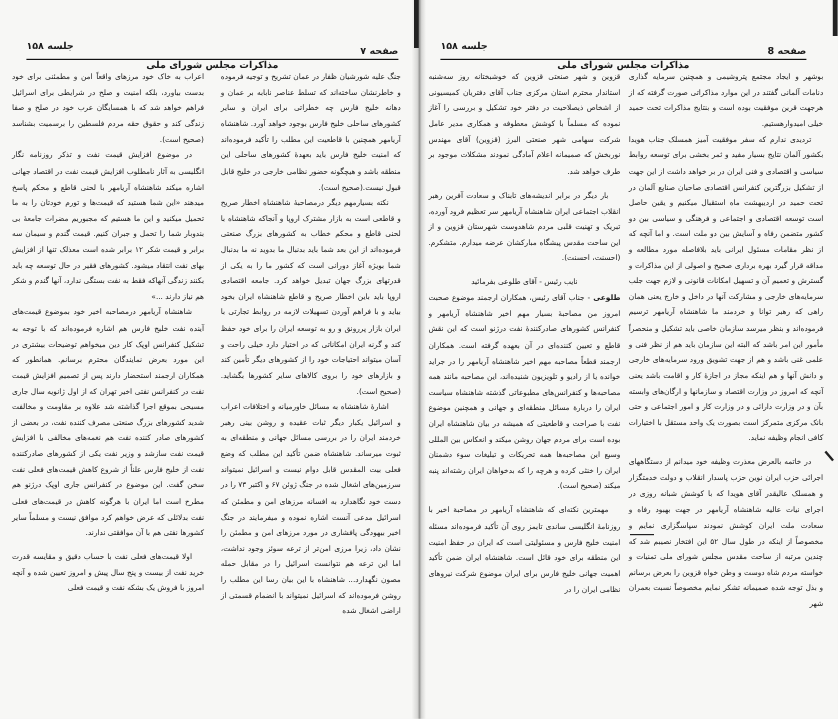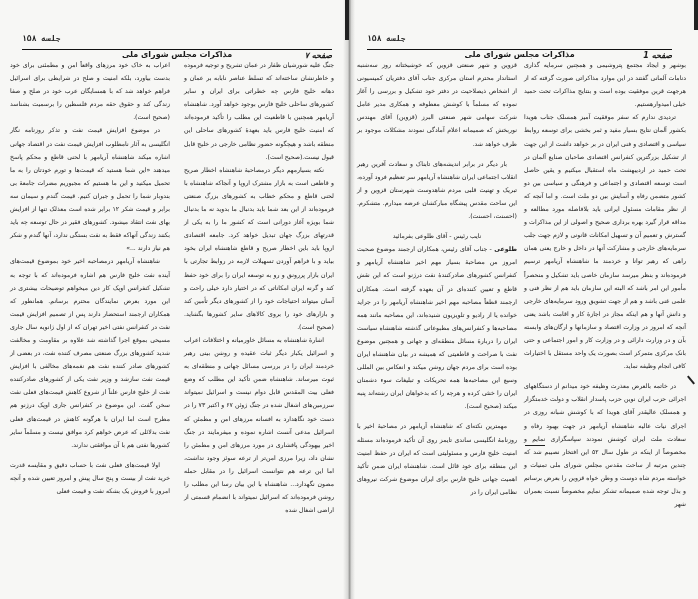--- a/index.html
+++ b/index.html
@@ -7,23 +7,23 @@
   .spread{position:absolute;left:0;top:0;width:698px;height:599px;}
   .page{position:absolute;top:0;height:599px;background:#f7f7f5;}
   .page.left{left:0;width:349px;}
   .page.right{left:349px;width:349px;}
   .gutter{position:absolute;left:343px;top:0;width:12px;height:599px;background:linear-gradient(90deg,#f7f7f5 0%,#d8d8d6 40%,#9a9a98 55%,#d8d8d6 70%,#f7f7f5 100%);}
   .gutter-shadow{position:absolute;left:345px;top:0;width:4px;height:40px;background:#222;}
   .header{position:absolute;top:34px;height:14px;font-size:8px;font-weight:bold;direction:rtl;}
   .header .rule{position:absolute;left:0;right:0;bottom:-2px;height:1px;background:#111;}
   .left .header{left:22px;width:310px;}
   .right .header{left:18px;width:305px;}
-  .h-page{position:absolute;right:0;top:17px;font-style:italic;}
+  .h-page{position:absolute;right:0;top:4px;}
   .h-title{position:absolute;left:50%;transform:translateX(-50%);top:16px;white-space:nowrap;}
-  .h-session{position:absolute;left:0;top:0;font-family:Liberation Mono, monospace;}
+  .h-session{position:absolute;left:0;top:0;}
   .col{position:absolute;top:58px;width:150px;direction:rtl;text-align:justify;font-size:6.2px;line-height:13.1px;font-family:"DejaVu Sans",sans-serif;}
   .col p{margin:0;text-indent:10px;}
   .col p.noindent{text-indent:0;}
   .col p.gap{margin-top:7px;}
   .col .speaker{font-weight:bold;}
   .col .center{text-align:center;text-indent:0;}
   .left .col.c1{left:184px;width:150px;}
   .left .col.c2{left:10px;width:160px;}
   .right .col.c1{left:175px;width:162px;}
   .right .col.c2{left:8px;width:160px;}
@@ -51,21 +51,21 @@
     <div class="col c2">
       <p class="noindent">اعراب به خاک خود مرزهای واقعاً امن و مطمئنی برای خود بدست بیاورد، بلکه امنیت و صلح در شرایطی برای اسرائیل فراهم خواهد شد که با همسایگان عرب خود در صلح و صفا زندگی کند و حقوق حقه مردم فلسطین را برسمیت بشناسد (صحیح است).</p>
       <p>در موضوع افزایش قیمت نفت و تذکر روزنامه نگار انگلیسی به آثار نامطلوب افزایش قیمت نفت در اقتصاد جهانی اشاره میکند شاهنشاه آریامهر با لحنی قاطع و محکم پاسخ میدهند «این شما هستید که قیمت‌ها و تورم خودتان را به ما تحمیل میکنید و این ما هستیم که مجبوریم مضرات جامعهٔ بی بندوبار شما را تحمل و جبران کنیم. قیمت گندم و سیمان سه برابر و قیمت شکر ۱۲ برابر شده است معذلک تنها از افزایش بهای نفت انتقاد میشود. کشورهای فقیر در حال توسعه چه باید بکنند زندگی آنهاکه فقط به نفت بستگی ندارد، آنها گندم و شکر هم نیاز دارند ...»</p>
       <p>شاهنشاه آریامهر درمصاحبه اخیر خود بموضوع قیمت‌های آینده نفت خلیج فارس هم اشاره فرموده‌اند که با توجه به تشکیل کنفرانس اوپک کار دین میخواهم توضیحات بیشتری در این مورد بعرض نمایندگان محترم برسانم. همانطور که همکاران ارجمند استحضار دارند پس از تصمیم افزایش قیمت نفت در کنفرانس نفتی اخیر تهران که از اول ژانویه سال جاری مسیحی بموقع اجرا گذاشته شد علاوه بر مقاومت و مخالفت شدید کشورهای بزرگ صنعتی مصرف کننده نفت، در بعضی از کشورهای صادر کننده نفت هم نغمه‌های مخالفی با افزایش قیمت نفت سازشد و وزیر نفت یکی از کشورهای صادرکننده نفت از خلیج فارس علناً از شروع کاهش قیمت‌های فعلی نفت سخن گفت. این موضوع در کنفرانس جاری اوپک درژنو هم مطرح است اما ایران با هرگونه کاهش در قیمت‌های فعلی نفت بدلائلی که عرض خواهم کرد موافق نیست و مسلماً سایر کشورها نفتی هم با آن موافقتی ندارند.</p>
       <p class="gap">اولا قیمت‌های فعلی نفت با حساب دقیق و مقایسه قدرت خرید نفت از بیست و پنج سال پیش و امروز تعیین شده و آنچه امروز با فروش یک بشکه نفت و قیمت فعلی</p>
     </div>
   </div>
 
   <div class="page right">
     <div class="header">
-      <span class="h-page">صفحه 1</span>
+      <span class="h-page">صفحه 8</span>
       <span class="h-title">مذاکرات مجلس شورای ملی</span>
       <span class="h-session">جلسه ۱۵۸</span>
       <div class="rule"></div>
     </div>
 
     <div class="col c1">
       <p class="noindent">بوشهر و ایجاد مجتمع پتروشیمی و همچنین سرمایه گذاری دنامات آلمانی گفتند در این موارد مذاکراتی صورت گرفته که از هرجهت قرین موفقیت بوده است و بنتایج مذاکرات تحت حمید خیلی امیدوارهستیم.</p>
       <p>تردیدی ندارم که سفر موفقیت آمیز همسلک جناب هویدا بکشور آلمان نتایج بسیار مفید و ثمر بخشی برای توسعه روابط سیاسی و اقتصادی و فنی ایران در بر خواهد داشت از این جهت از تشکیل بزرگترین کنفرانس اقتصادی صاحبان صنایع آلمان در تحت حمید در اردیبهشت ماه استقبال میکنیم و یقین حاصل است توسعه اقتصادی و اجتماعی و فرهنگی و سیاسی بین دو کشور متضمن رفاه و آسایش بین دو ملت است. و اما آنچه که از نظر مقامات مسئول ایرانی باید بلافاصله مورد مطالعه و مداقه قرار گیرد بهره برداری صحیح و اصولی از این مذاکرات و گسترش و تعمیم آن و تسهیل امکانات قانونی و لازم جهت جلب سرمایه‌های خارجی و مشارکت آنها در داخل و خارج یعنی همان راهی که رهبر توانا و خردمند ما شاهنشاه آریامهر ترسیم فرموده‌اند و بنظر میرسد سازمان خاصی باید تشکیل و منحصراً مأمور این امر باشد که البته این سازمان باید هم از نظر فنی و علمی غنی باشد و هم از جهت تشویق ورود سرمایه‌های خارجی و دانش آنها و هم اینکه مجاز در اجازهٔ کار و اقامت باشد یعنی آنچه که امروز در وزارت اقتصاد و سازمانها و ارگان‌های وابسته بآن و در وزارت دارائی و در وزارت کار و امور اجتماعی و حتی بانک مرکزی متمرکز است بصورت یک واحد مستقل با اختیارات کافی انجام وظیفه نماید.</p>
       <p class="gap">در خاتمه بالعرض معذرت وظیفه خود میدانم از دستگاههای اجرائی حزب ایران نوین حزب پاسدار انقلاب و دولت خدمتگزار و همسلک عالیقدر آقای هویدا که با کوشش شبانه روزی در اجرای نیات عالیه شاهنشاه آریامهر در جهت بهبود رفاه و سعادت ملت ایران کوشش نمودند سپاسگزاری نمایم و مخصوصاً از اینکه در طول سال ۵۲ این افتخار نصیبم شد که چندین مرتبه از ساحت مقدس مجلس شورای ملی تمنیات و خواسته مردم شاه دوست و وطن خواه قزوین را بعرض برسانم و بذل توجه شده صمیمانه تشکر نمایم مخصوصاً نسبت بعمران شهر</p>
     </div>

